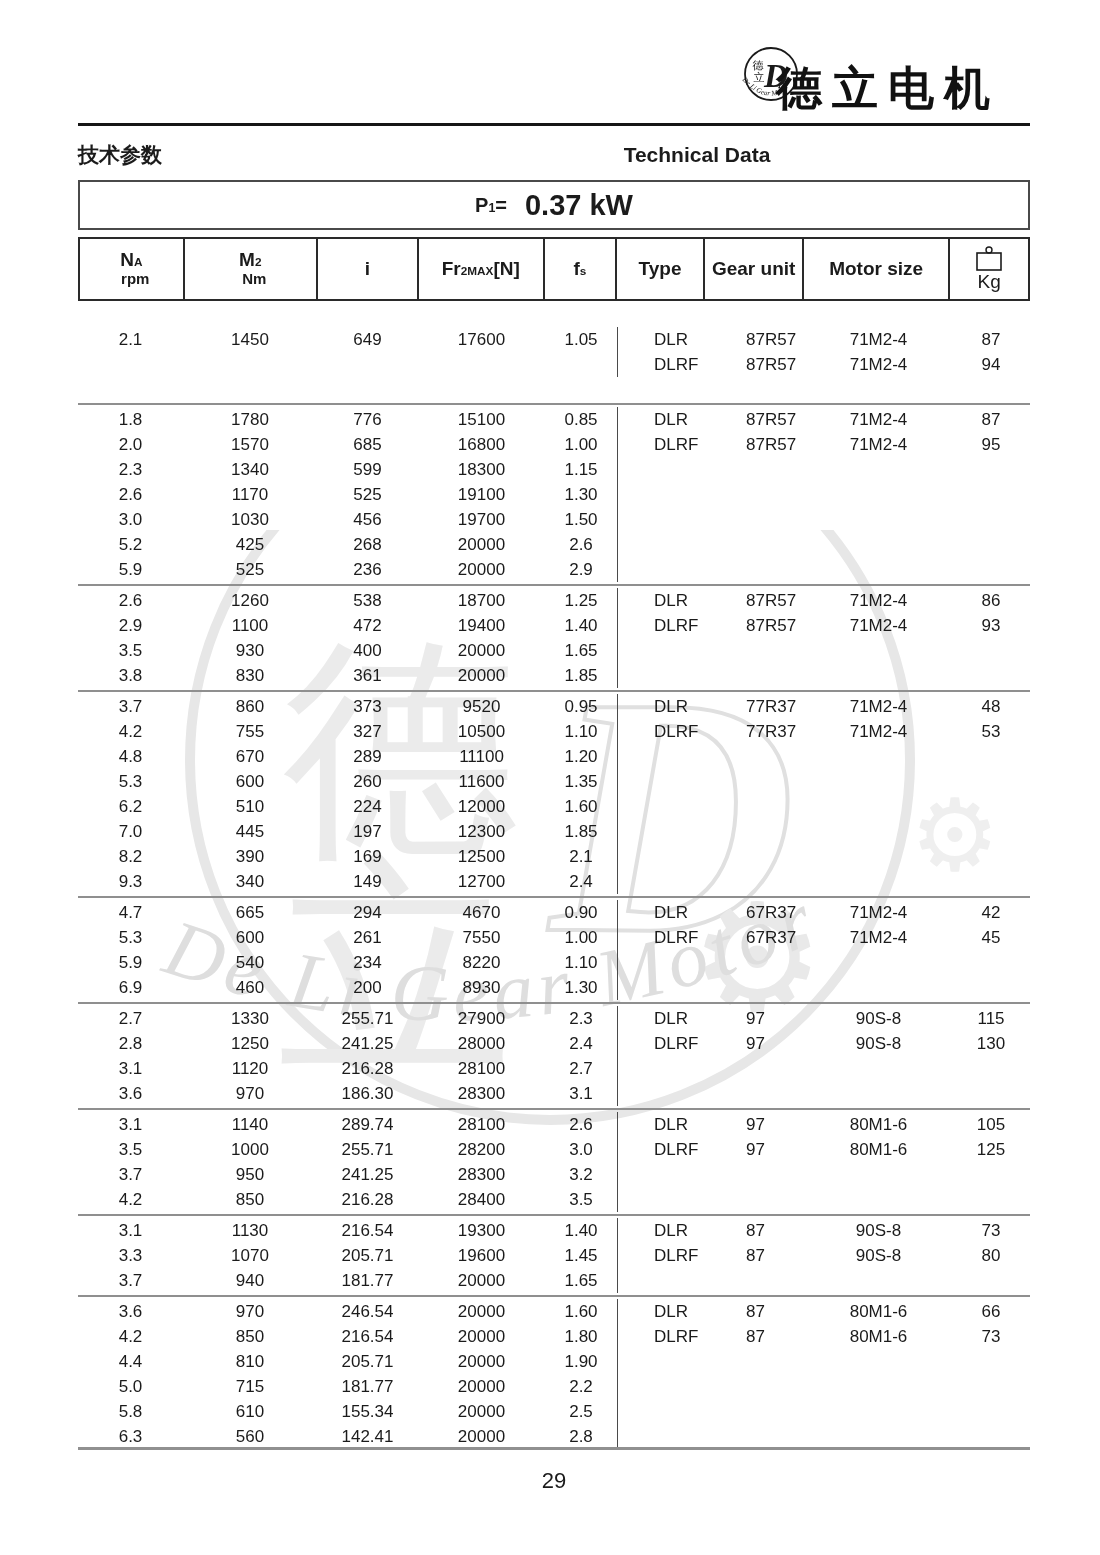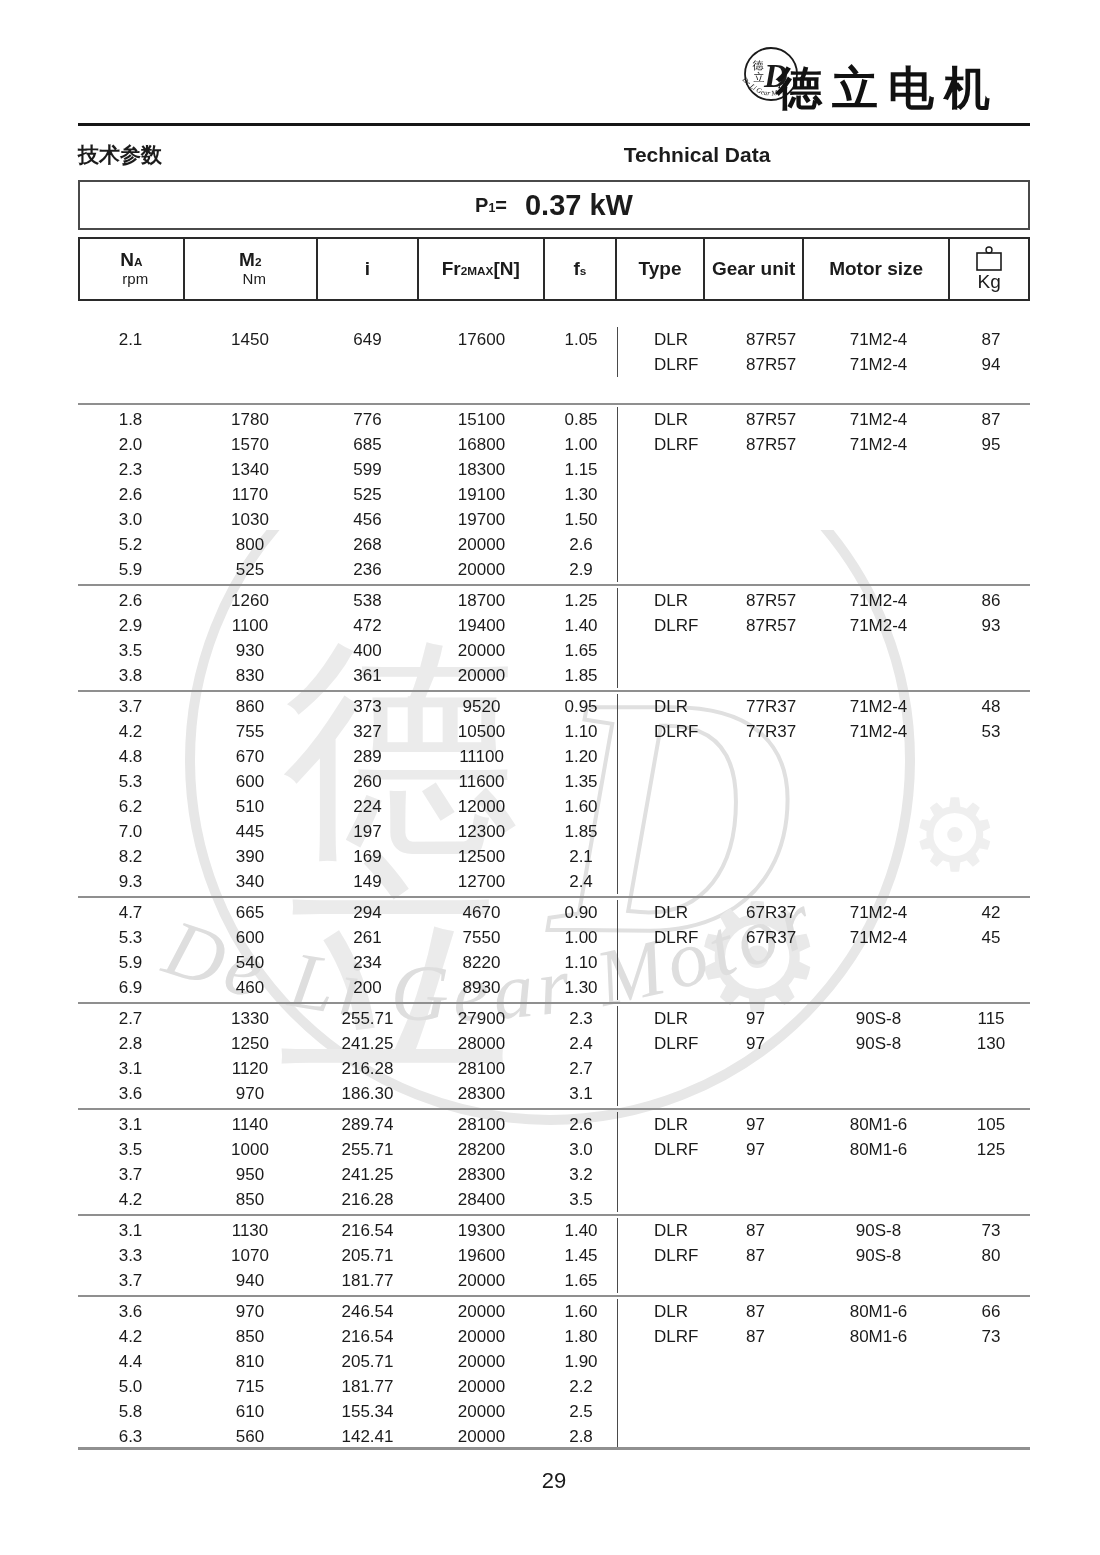--- a/index.html
+++ b/index.html
@@ -38,21 +38,21 @@
   
   .data-table{position:absolute;left:78px;top:237px;width:952px;}
   .grid9{display:grid;grid-template-columns:105fr 134fr 101fr 127fr 72fr 89fr 99fr 147fr 78fr;}
   .thead{border:2px solid #2a2a2a;height:64px;box-sizing:border-box;}
   .th{
     display:flex;flex-direction:column;align-items:center;justify-content:center;
     font-weight:bold;font-size:19px;line-height:1.1;
     border-right:2px solid #2a2a2a;
   }
   .th:last-child{border-right:none;}
-  .th .unit{font-weight:normal;font-size:15px;margin-left:8px;}
+  .th .unit{font-weight:bold;font-size:15px;margin-left:8px;}
   .th.kg-th{font-weight:normal;font-size:19px;}
   .block{border-bottom:2px solid #8f8f8f;padding:2px 0;}
   .block.first{padding:26px 0;}
   .block.last{border-bottom:none;}
   .bcol{min-width:0;}
   .col-type{border-left:1.5px solid #4a4a4a;}
   .vcol{display:flex;flex-direction:column;}
   .bcell{height:25px;line-height:25px;font-size:17px;text-align:center;white-space:nowrap;}
   .col-type .bcell{text-align:left;padding-left:36px;}
   .col-gear_unit .bcell{text-align:left;padding-left:40px;}
@@ -180,21 +180,21 @@
             <div class="bcell">3.0</div>
             <div class="bcell">5.2</div>
             <div class="bcell">5.9</div>
           </div>
           <div class="bcol col-m2">
             <div class="bcell">1780</div>
             <div class="bcell">1570</div>
             <div class="bcell">1340</div>
             <div class="bcell">1170</div>
             <div class="bcell">1030</div>
-            <div class="bcell">800</div>
+            <div class="bcell">425</div>
             <div class="bcell">525</div>
           </div>
           <div class="bcol col-i">
             <div class="bcell">776</div>
             <div class="bcell">685</div>
             <div class="bcell">599</div>
             <div class="bcell">525</div>
             <div class="bcell">456</div>
             <div class="bcell">268</div>
             <div class="bcell">236</div>

